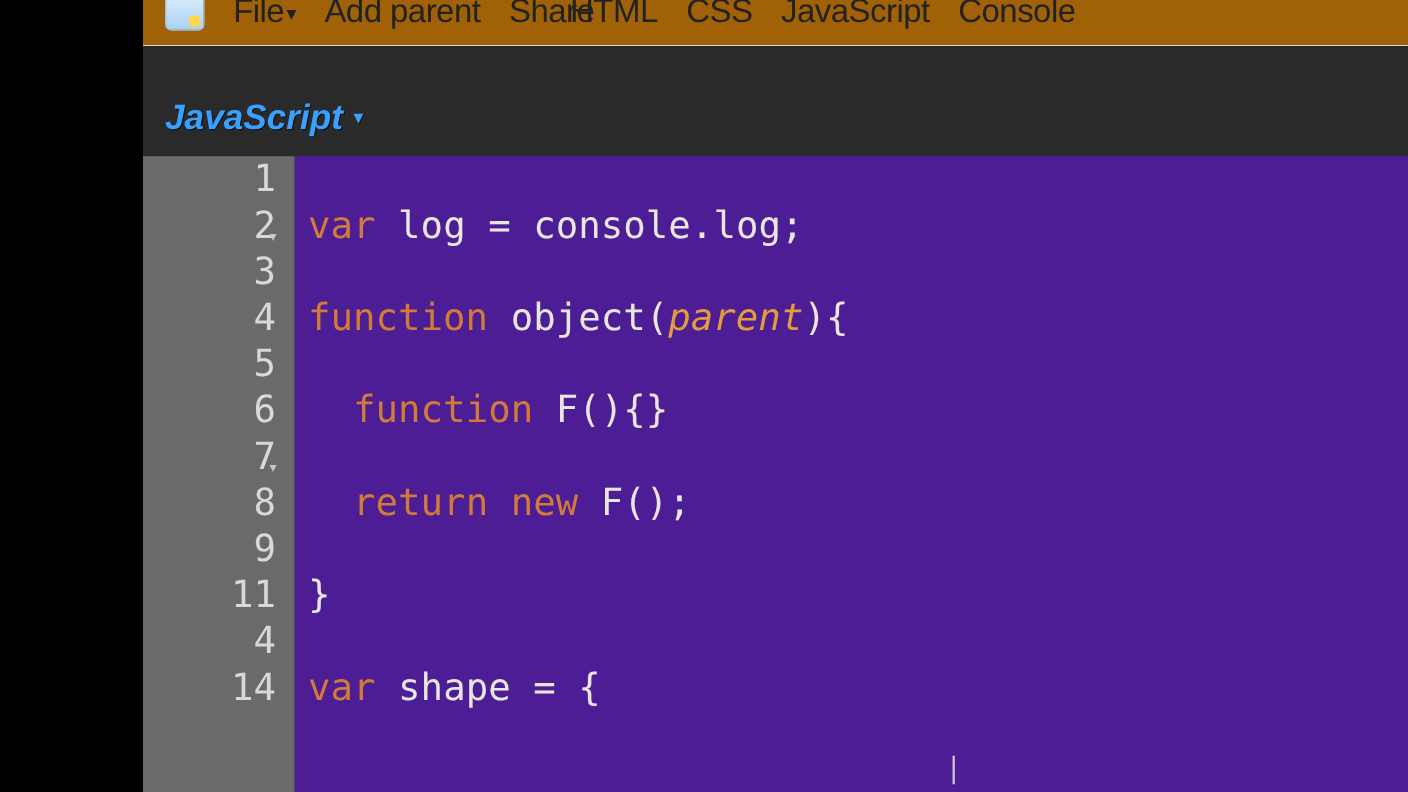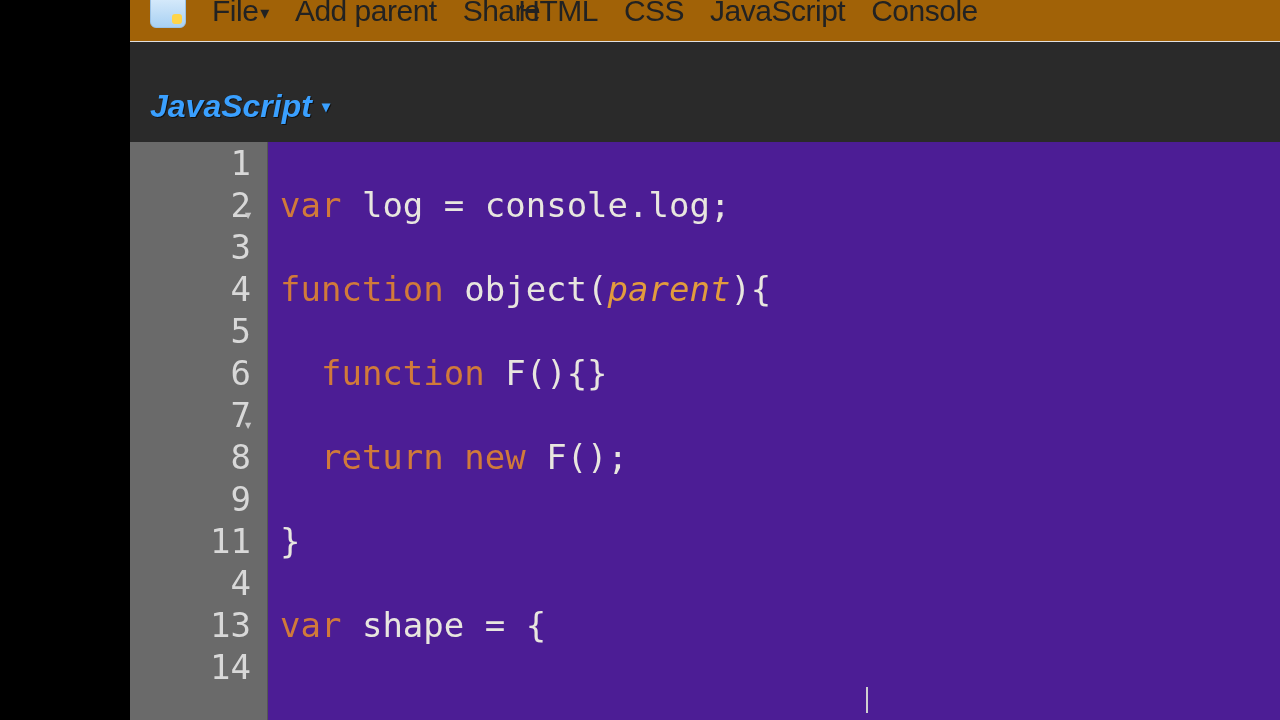--- a/index.html
+++ b/index.html
@@ -99,21 +99,20 @@
         <div class="ln"><span>2</span><span class="fold">▾</span></div>
         <div class="ln"><span>3</span></div>
         <div class="ln"><span>4</span></div>
         <div class="ln"><span>5</span></div>
         <div class="ln"><span>6</span></div>
         <div class="ln"><span>7</span><span class="fold">▾</span></div>
         <div class="ln"><span>8</span></div>
         <div class="ln"><span>9</span></div>
         <div class="ln"><span>11</span></div>
         <div class="ln"><span>4</span></div>
-        <div class="ln"><span>13</span></div>
         <div class="ln"><span>14</span></div>
       </div>
 
       <div class="code">
 <div class="row"><span class="kw">var</span><span> </span><span class="id">log</span><span class="pun"> = </span><span class="id">console</span><span class="pun">.</span><span class="id">log</span><span class="pun">;</span></div>
 <div class="row"><span class="kw">function</span><span class="fn"> object</span><span class="pun">(</span><span class="arg">parent</span><span class="pun">)</span><span class="pun">{</span></div>
 <div class="row"><span>  </span><span class="kw">function</span><span class="fn"> F</span><span class="pun">()</span><span class="pun">{}</span></div>
 <div class="row"><span>  </span><span class="kw">return</span><span> </span><span class="kw">new</span><span> </span><span class="id">F()</span><span class="pun">;</span></div>
 <div class="row"><span class="pun">}</span></div>
 <div class="row"><span class="kw">var</span><span> </span><span class="id">shape</span><span class="pun"> = </span><span class="pun">{</span></div>

